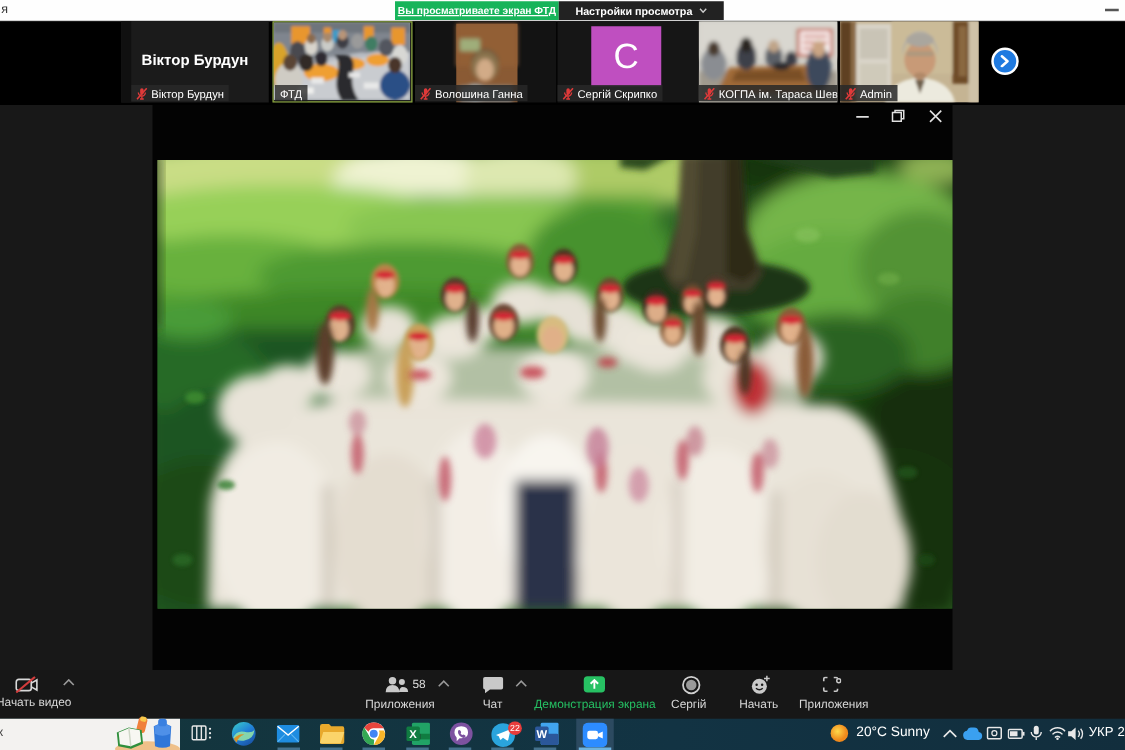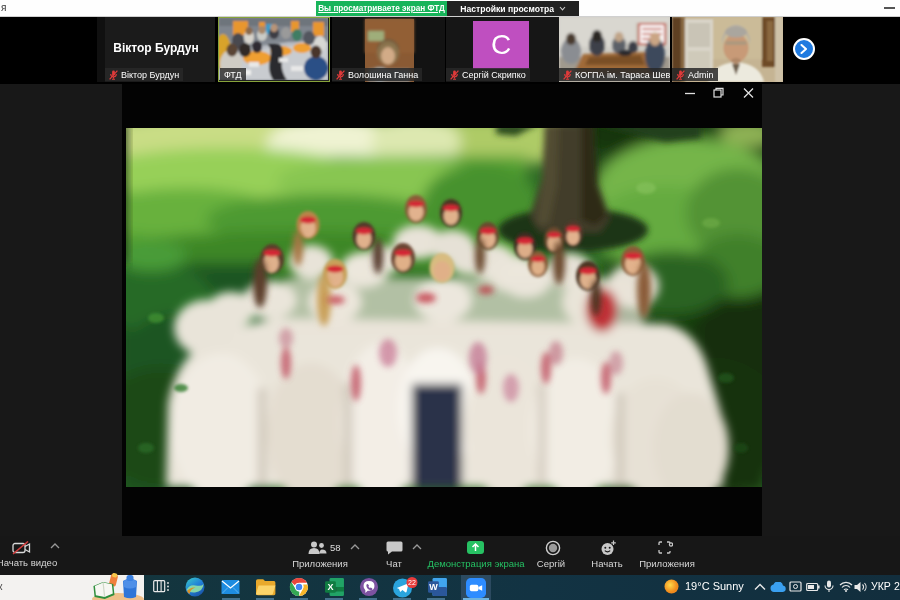--- a/index.html
+++ b/index.html
@@ -611,21 +611,21 @@
 
   <svg class="abs" style="left:664px;top:579px;" width="15" height="15" viewBox="0 0 15 15">
     <defs>
         <radialGradient id="sun" cx=".4" cy=".4">
           <stop offset="0" stop-color="#ffd94a"></stop>
           <stop offset="1" stop-color="#f08a1c"></stop>
         </radialGradient>
       </defs>
     <circle cx="7.5" cy="7.5" r="7" fill="url(#sun)"></circle>
   </svg>
-  <div class="abs" style="left:685px;top:580px;color:#fff;font-size:11px;">19°C Sunny</div>
+  <div class="abs" style="left:685px;top:580px;color:#fff;font-size:11px;">20°C Sunny</div>
 
   <svg class="abs" style="left:754px;top:583px;" width="12" height="8" viewBox="0 0 12 8">
       <path d="M1,6.5 L6,1.5 L11,6.5" fill="none" stroke="#e8e8e8" stroke-width="1.4"></path>
     </svg>
   <svg class="abs" style="left:770px;top:582px;" width="17" height="11" viewBox="0 0 17 11">
     <path d="M4,10 a3.8,3.8 0 0 1 -0.5,-7.5 a5,5 0 0 1 9.5,1 a3.3,3.3 0 0 1 0,6.5 Z" fill="#3aa0f0"></path>
   </svg>
   <svg class="abs" style="left:789px;top:581px;" width="13" height="12" viewBox="0 0 13 12">
     <rect x="1" y="1" width="11" height="9" rx="1" fill="none" stroke="#e8e8e8" stroke-width="1.2"></rect>
     <circle cx="6.5" cy="5.5" r="2" fill="none" stroke="#e8e8e8" stroke-width="1"></circle>

